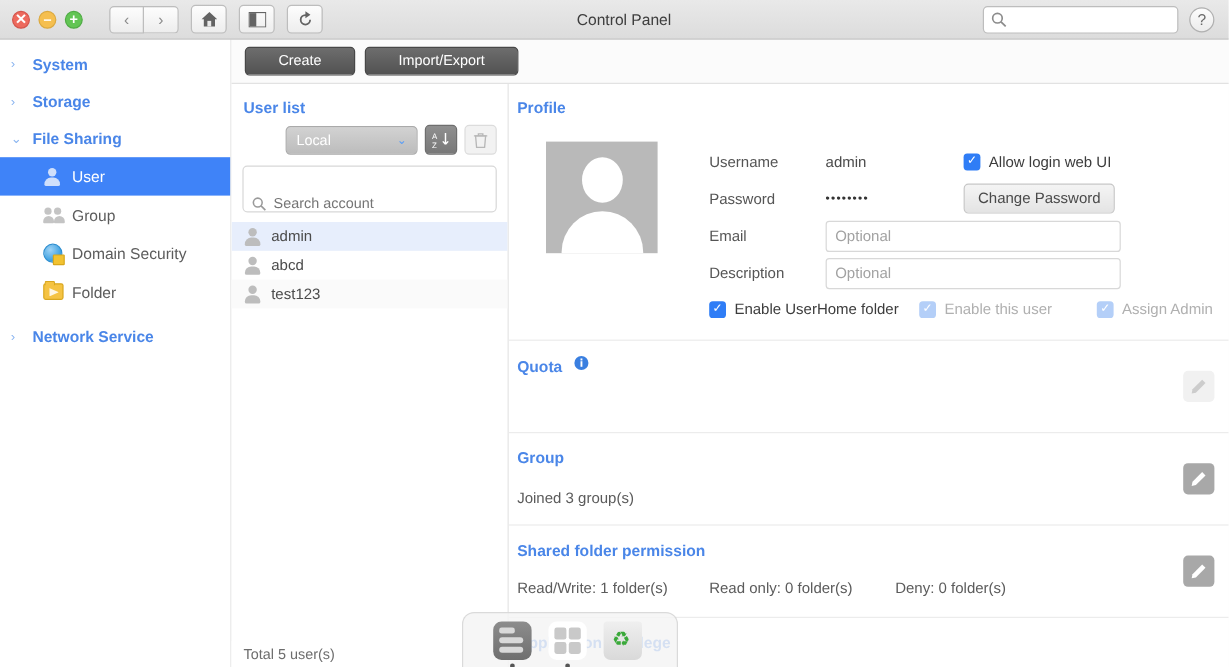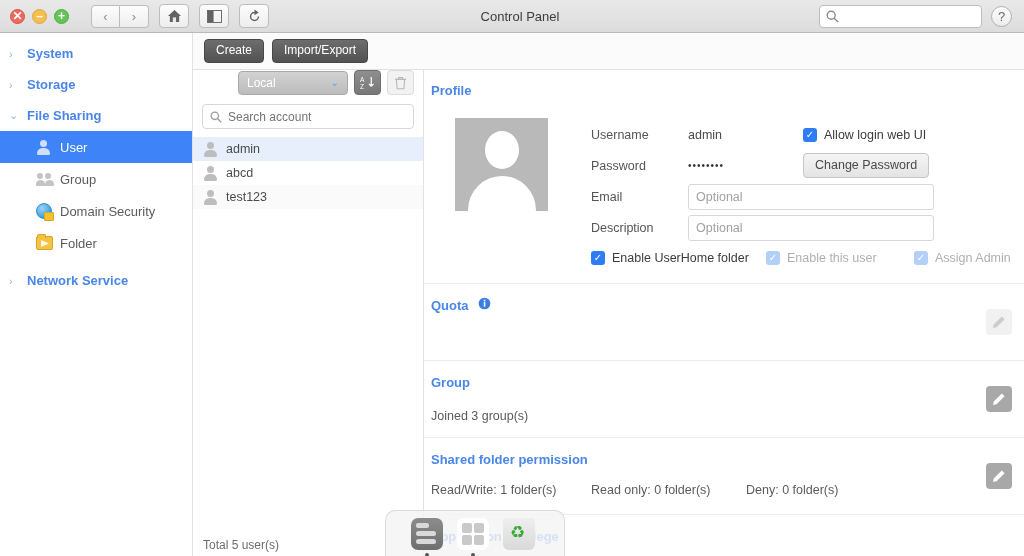--- a/index.html
+++ b/index.html
@@ -113,21 +113,21 @@
   .content { flex: 1; display: flex; flex-direction: column;
              background: #fbfbfb; min-width: 0; }
   .toolbar {
     height: 37px; display: flex; align-items: center;
     padding-left: 11px; gap: 8px; background: #fbfbfb;
     border-bottom: 1px solid #e2e2e2;
   }
   .btn-dark {
     background: linear-gradient(#6d6d6d, #525252);
     border: 1px solid #474747; border-radius: 4px;
-    color: #ffffff; font-size: 12px; padding: 4px 11px 5px;
+    color: #ffffff; font-size: 12px; padding: 4px 27px 5px;
     line-height: 1.1;
   }
   .panes { flex: 1; display: flex; min-height: 0; }
   
   .userpane {
     width: 231px; min-width: 231px;
     border-right: 1px solid #e2e2e2; background: #ffffff;
     display: flex; flex-direction: column; position: relative;
   }
   .pane-title { color: #4a86e8; font-size: 13px; font-weight: bold;
@@ -140,22 +140,22 @@
     display: flex; align-items: center; padding: 0 8px; position: relative; margin-left: 36px;
   }
   .select .cv { margin-left: auto; color: #5c9ef5; font-size: 10px; }
   .sq {
     width: 27px; height: 25px; border-radius: 4px;
     display: flex; align-items: center; justify-content: center;
   }
   .sq.sort { background: linear-gradient(#8f8f8f,#787878); border: 1px solid #6e6e6e; color: #fff; }
   .sq.trash { background: #f2f2f2; border: 1px solid #dcdcdc; color: #b7b7b7; }
   .searchacct {
-    margin: 9px 9px 0; height: 25px; border: 1px solid #d8d8d8;
-    border-radius: 4px; display: flex; align-items: center; padding: 0 7px;
+    margin: 9px 9px 0; height: 39px; border: 1px solid #d8d8d8;
+    border-radius: 4px; display: flex; align-items: flex-end; padding: 0 7px;
     background: #fff;
   }
   .searchacct input {
     border: none; outline: none; font-size: 12px; width: 100%; color: #333;
     font-family: "Liberation Sans", sans-serif; background: transparent;
   }
   .userlist { margin-top: 8px; flex: 1; overflow: hidden; }
   .user-row {
     height: 24px; display: flex; align-items: center;
     padding-left: 10px; font-size: 12.5px; color: #4b4b4b; gap: 8px;
@@ -346,20 +346,21 @@
   <div class="content">
 
     <div class="toolbar">
       <button class="btn-dark">Create</button>
       <button class="btn-dark">Import/Export</button>
     </div>
 
     <div class="panes">
 
       <div class="userpane">
+        <div class="pane-title">User list</div>
 
         <div class="filterrow">
           <div class="select">
             <span>Local</span>
             <span class="cv">⌄</span>
           </div>
           <div class="sq sort">
             <svg width="15" height="15" viewBox="0 0 16 16">
                 <text x="0" y="7" font-size="7" fill="#fff" font-family="Liberation Sans">A</text>
                 <text x="0" y="15" font-size="7" fill="#fff" font-family="Liberation Sans">Z</text>

